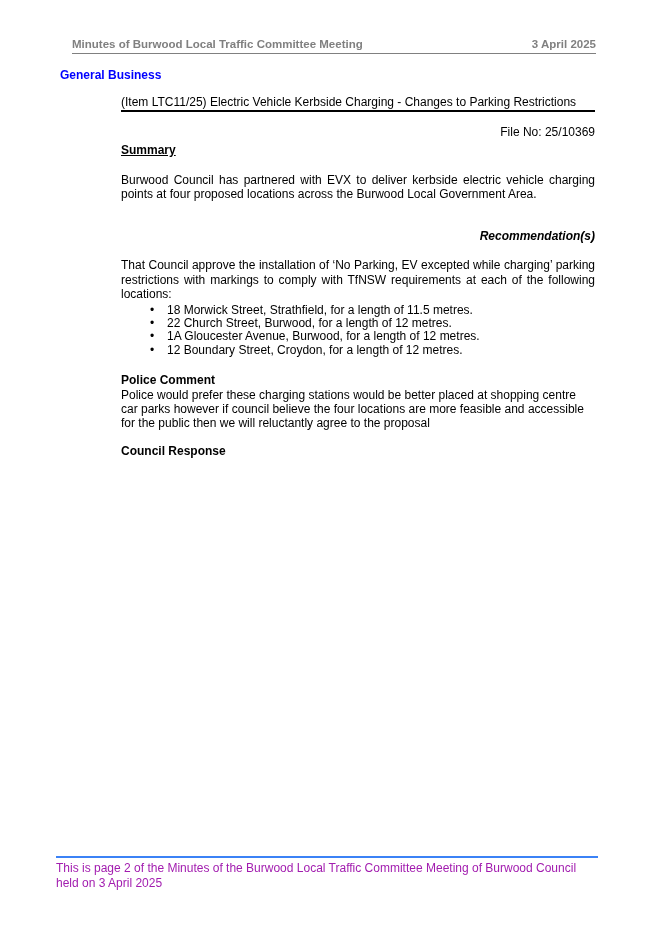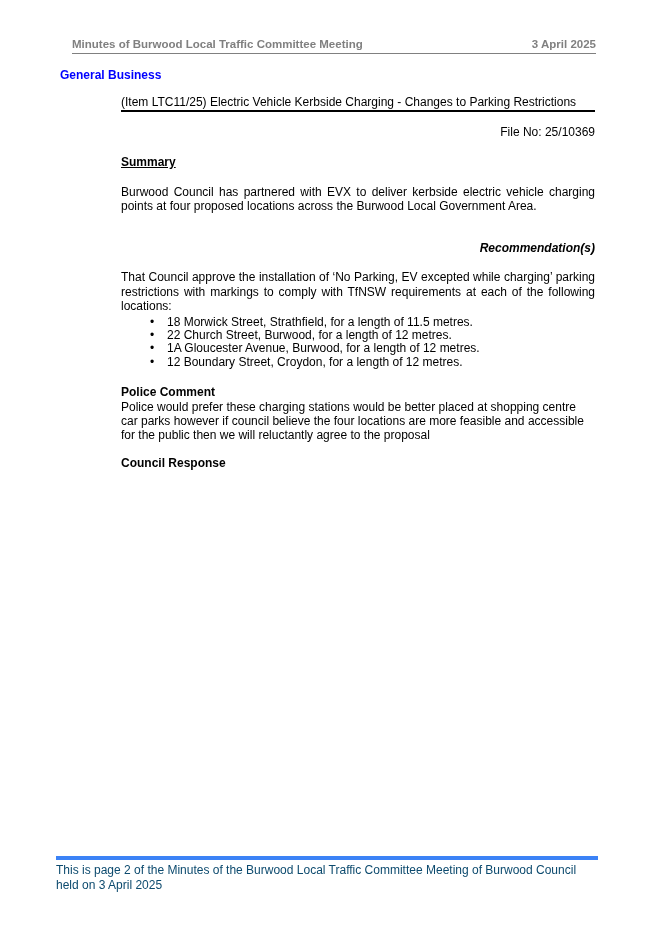--- a/index.html
+++ b/index.html
@@ -52,21 +52,21 @@
   .item-title {
     font-weight: normal;
     line-height: 13.5px;
     border-bottom: 2px solid #000000;
   }
   .file-no {
     margin-top: 13px;
     text-align: right;
   }
   .summary-heading {
-    margin-top: 16px;
+    margin-top: 4px;
     font-weight: bold;
     text-decoration: underline;
   }
   .summary-paragraph {
     margin-top: 15px;
     text-align: justify;
   }
   .recommendation-heading {
     margin-top: 27px;
     font-weight: bold;
@@ -102,23 +102,23 @@
   }
   .council-paragraph {
     line-height: 14.3px;
   }
   
   .doc-footer {
     position: absolute;
     left: 56px;
     right: 58px;
     top: 856px;
-    border-top: 4px solid #3b82f6;
+    border-top: 2px solid #3b82f6;
     padding-top: 3px;
-    color: #0c4a6e;
+    color: #a21caf;
     font-size: 12px;
     line-height: 14.5px;
   }
 </style>
 </head>
 <body>
 
 <div class="page">
 
   <div class="doc-header">

